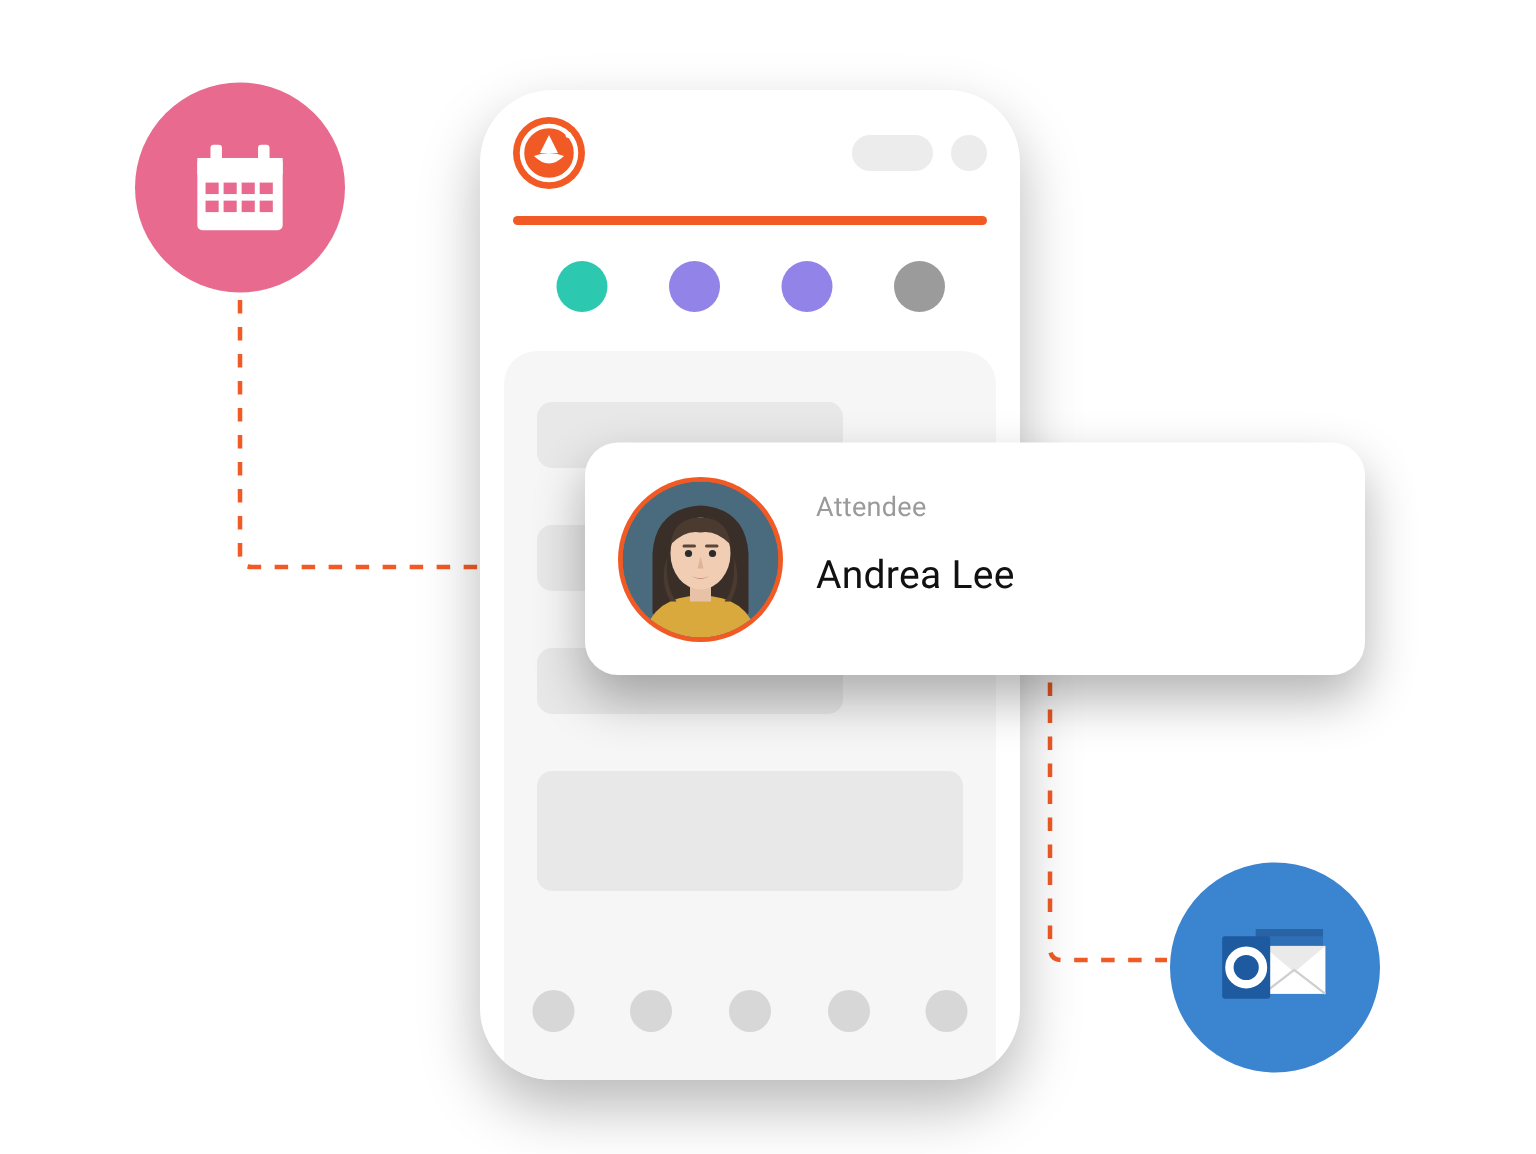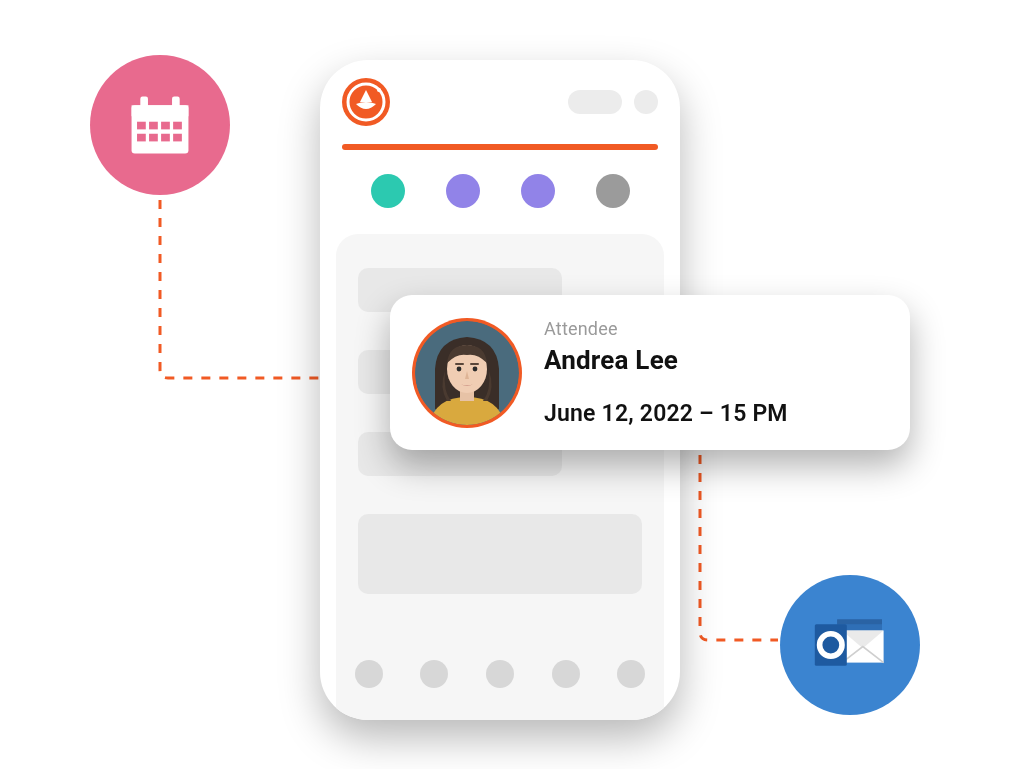--- a/index.html
+++ b/index.html
@@ -156,31 +156,31 @@
     box-sizing: border-box;
   }
   .avatar-ring {
     width: 110px; height: 110px; border-radius: 50%;
     padding: 3px; box-sizing: border-box;
     display: flex; align-items: center; justify-content: center;
     flex: 0 0 auto;
   }
   .avatar-ring svg { width: 104px; height: 104px; border-radius: 50%; display:block; }
 
-  .card-text { display: flex; flex-direction: column; gap: 6px; }
+  .card-text { display: flex; flex-direction: column; gap: 20px; }
   .label-small {
     font-size: 18px;
     color: #9a9a9a;
     font-weight: 400;
     letter-spacing: 0.2px;
   }
   .value-large {
     font-size: 26px;
     color: #111;
-    font-weight: 700;
+    font-weight: 400;
     letter-spacing: 0.2px;
     margin-bottom: 19px;
   }
   .value-med {
     font-size: 23px;
     color: #111;
     font-weight: 600;
     letter-spacing: 0.2px;
   }
 </style>
@@ -304,15 +304,14 @@
 
         <path d="M52 50 L50 58 L54 58 Z" fill="#deb496"></path>
 
         <path d="M46 63 Q52 67 58 63 Q52 66 46 63 Z" fill="#b9766d"></path>
       </g>
     </svg>
   </div>
   <div class="card-text">
     <div class="label-small">Attendee</div>
     <div class="value-large">Andrea Lee</div>
-    <div class="value-med">June 12, 2022 – 15 PM</div>
   </div>
 </div>
 
 </body></html>

